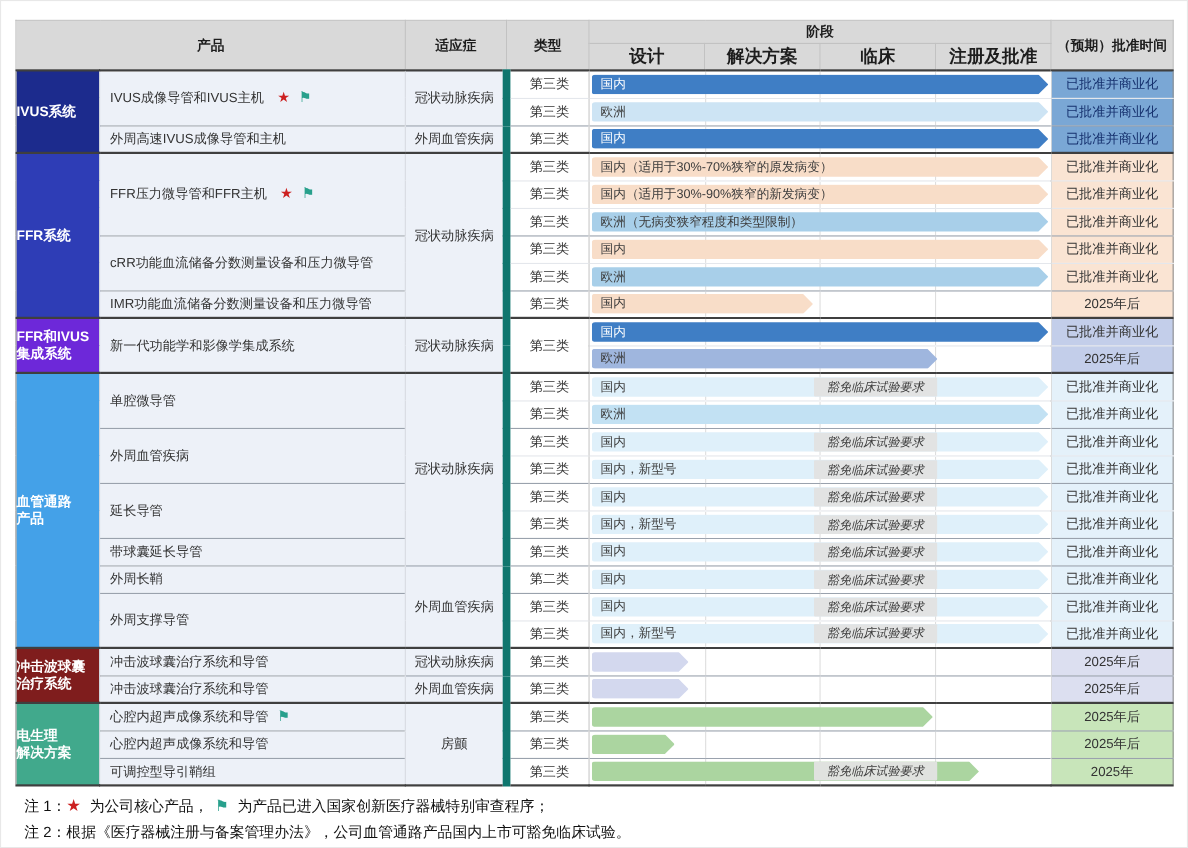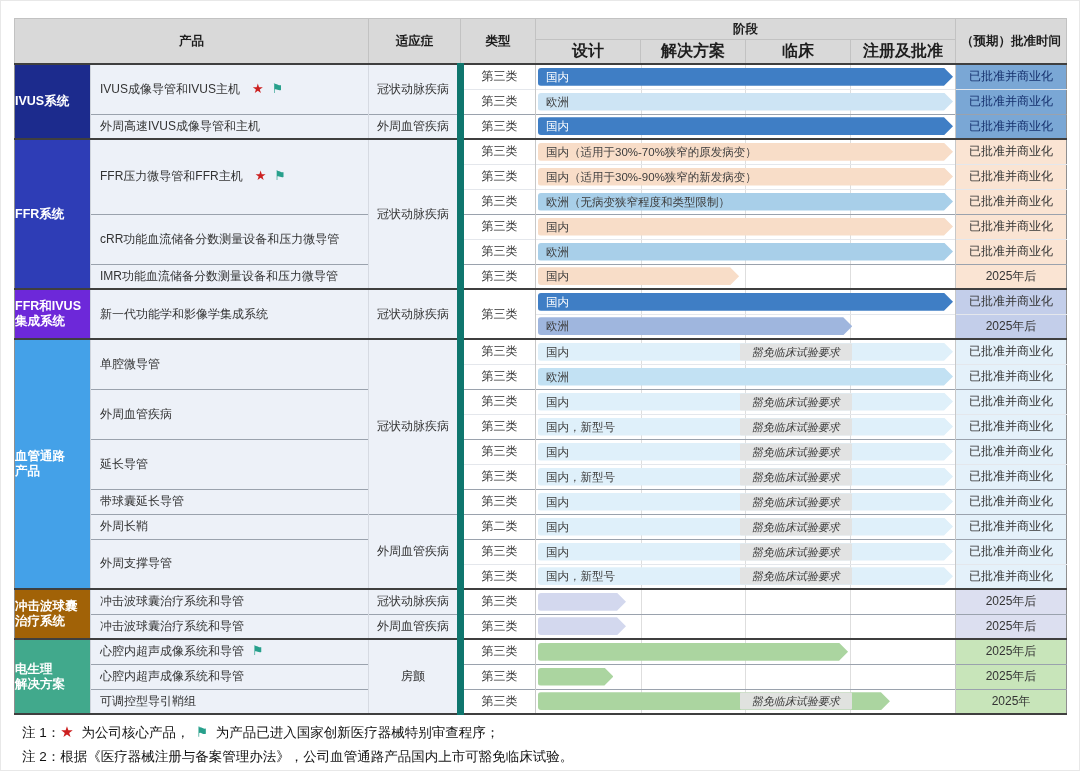--- a/index.html
+++ b/index.html
@@ -271,21 +271,21 @@
       </tr>
       <tr>
         <td class="type-cell">第三类</td>
         <td class="stage-cell" colspan="4">
           <div class="bar" style="background: rgb(223, 240, 250); color: rgb(60, 60, 60); width: calc(100% - 4px);">国内，新型号</div>
           <div class="exempt-label">豁免临床试验要求</div>
         </td>
         <td class="status-cell" style="background: rgb(228, 241, 250); color: rgb(51, 51, 51);">已批准并商业化</td>
       </tr>
       <tr class="group-start">
-        <td class="group-cell" rowspan="2" style="background: #a16207; color: rgb(255, 255, 255);">冲击波球囊
+        <td class="group-cell" rowspan="2" style="background: #7f1d1d; color: rgb(255, 255, 255);">冲击波球囊
 治疗系统</td>
         <td class="product-cell" rowspan="1"><span>冲击波球囊治疗系统和导管</span></td>
         <td class="indication-cell" rowspan="1">冠状动脉疾病</td>
         <td class="type-cell">第三类</td>
         <td class="stage-cell" colspan="4">
           <div class="bar" style="background: rgb(211, 216, 238); color: rgb(60, 60, 60); width: 21%;"></div>
         </td>
         <td class="status-cell" style="background: rgb(220, 223, 240); color: rgb(51, 51, 51);">2025年后</td>
       </tr>
       <tr class="product-start">

